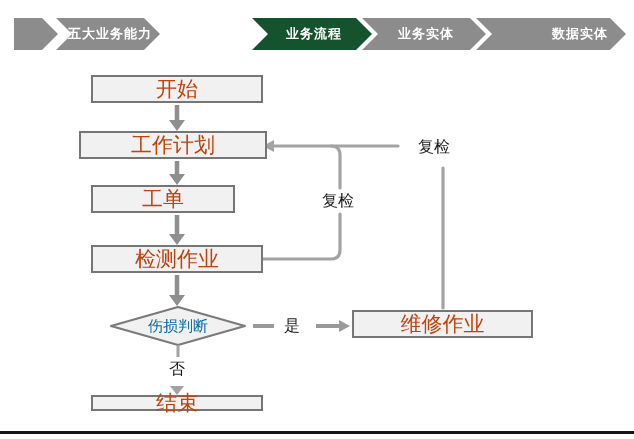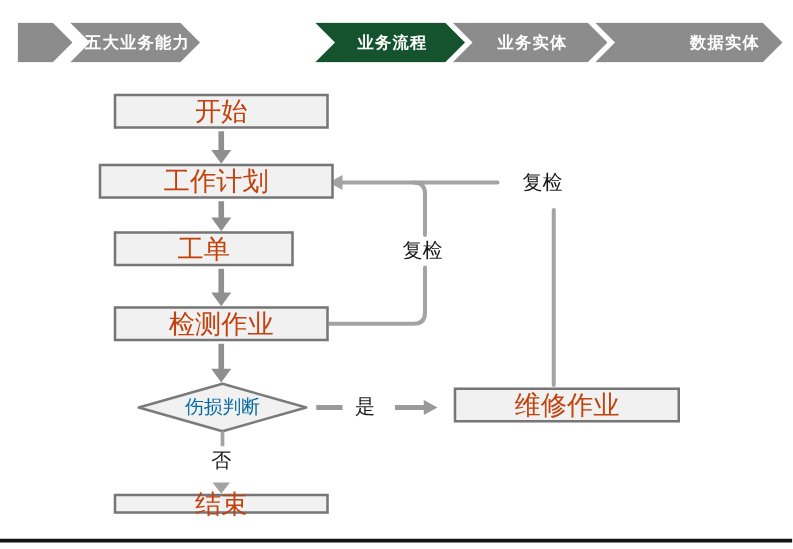--- a/index.html
+++ b/index.html
@@ -23,21 +23,21 @@
 
   
   .node{position:absolute;box-sizing:border-box;background:#F1F1F1;border:2px solid #767676;
         display:flex;align-items:center;justify-content:center;
         font-size:21px;color:#c2410c;}
   .n-start  {left:91px; top:75px;  width:172px;height:28px;}
   .n-plan   {left:79px; top:131px; width:188px;height:28px;}
   .n-order  {left:91px; top:185px; width:144px;height:28px;}
   .n-inspect{left:91px; top:245px; width:172px;height:28px;text-align:center;}
   .n-end    {left:91px; top:395px; width:172px;height:16px;}
-  .n-repair {left:352px;top:310px; width:181px;height:28px;margin-left:11px;}
+  .n-repair {left:352px;top:310px; width:181px;height:28px;}
 
   
   .diamond-label{position:absolute;left:178px;top:326px;transform:translate(-50%,-50%);
         font-size:15px;color:#0369a1;white-space:nowrap;}
 
   
   .edge-label{position:absolute;transform:translate(-50%,-50%);font-size:16px;color:#1a1a1a;
         background:#ffffff;padding:0 3px;white-space:nowrap;}
   .lbl-recheck-left{left:338px;top:201px;}
   .lbl-recheck-top {left:434px;top:147px;}

